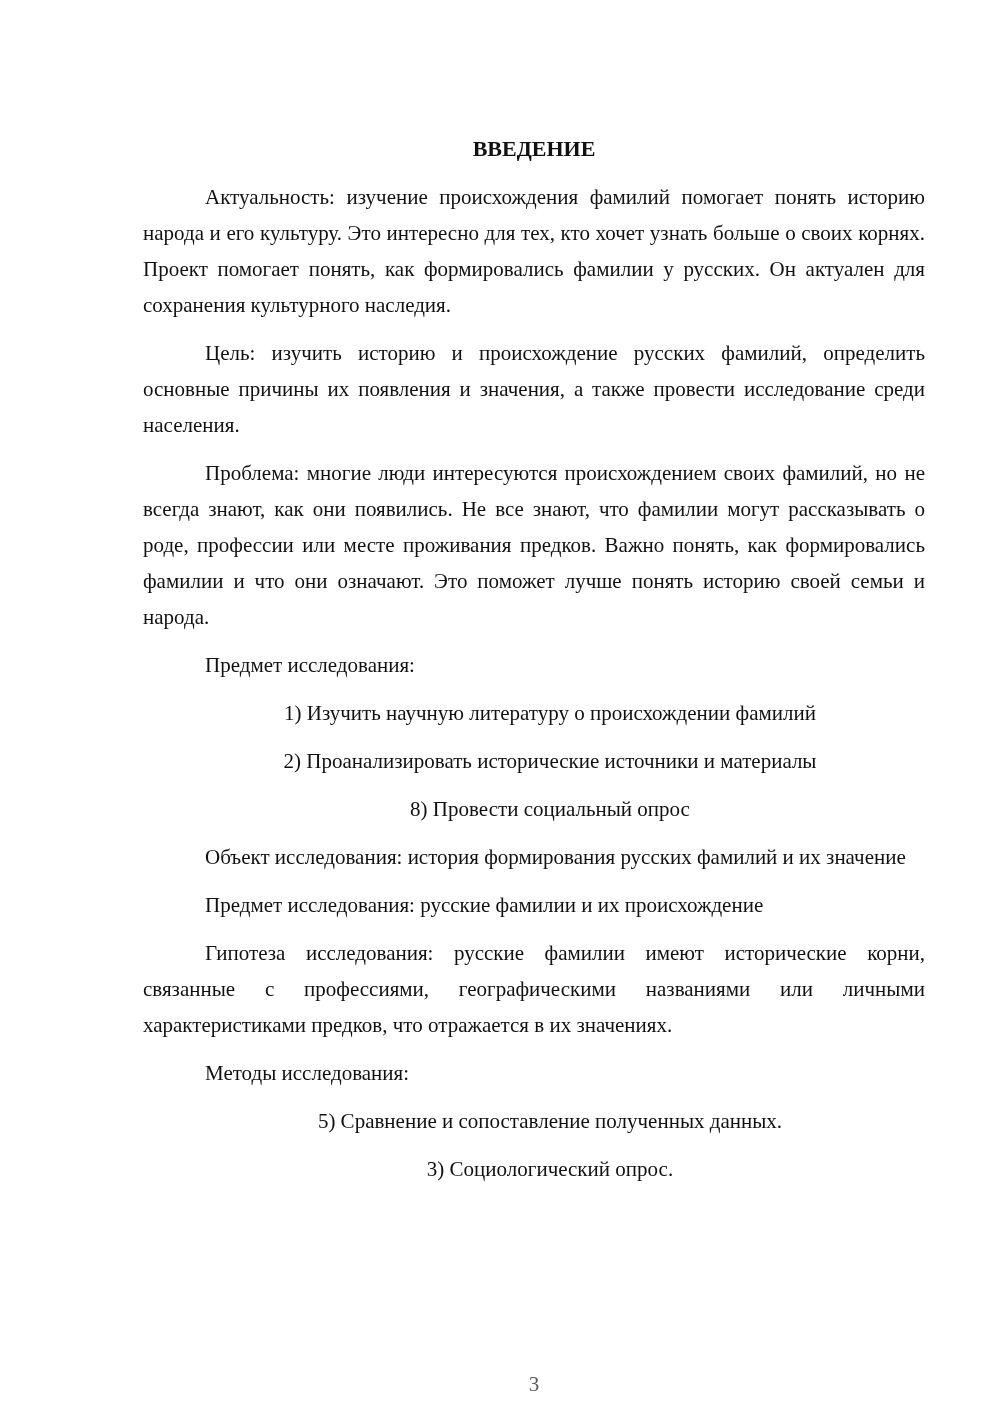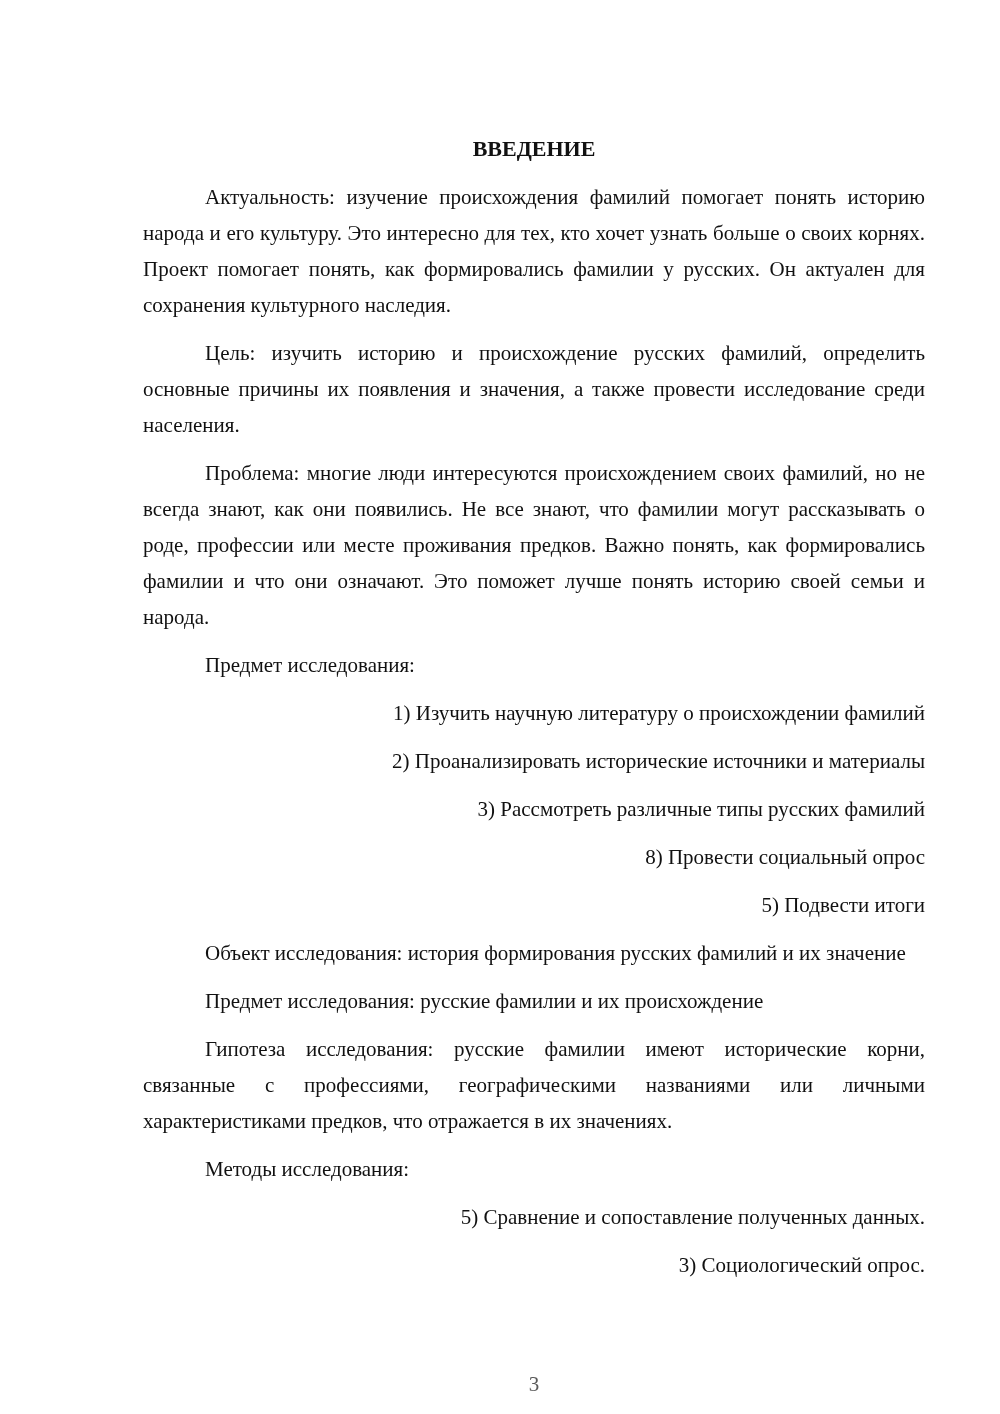--- a/index.html
+++ b/index.html
@@ -38,21 +38,21 @@
   .body-para {
     text-align: justify;
     text-indent: 62px;
   }
   .head-para {
     text-indent: 62px;
   }
   .list-item {
     padding-left: 32px;
     text-indent: 0;
-    text-align: right;
+    text-align: center;
   }
   .page-number {
     position: absolute;
     top: 1325px;
     left: 143px;
     width: 782px;
     text-align: center;
     color: #5a5a5a;
     font-size: 21px;
     line-height: 36px;
@@ -65,23 +65,21 @@
   <div class="content">
     <h1 class="doc-title">ВВЕДЕНИЕ</h1>
 
     <p class="body-para">Актуальность: изучение происхождения фамилий помогает понять историю народа и его культуру. Это интересно для тех, кто хочет узнать больше о своих корнях. Проект помогает понять, как формировались фамилии у русских. Он актуален для сохранения культурного наследия.</p>
     <p class="body-para">Цель: изучить историю и происхождение русских фамилий, определить основные причины их появления и значения, а также провести исследование среди населения.</p>
     <p class="body-para">Проблема: многие люди интересуются происхождением своих фамилий, но не всегда знают, как они появились. Не все знают, что фамилии могут рассказывать о роде, профессии или месте проживания предков. Важно понять, как формировались фамилии и что они означают. Это поможет лучше понять историю своей семьи и народа.</p>
 
     <p class="head-para">Предмет исследования:</p>
     <p class="list-item">1) Изучить научную литературу о происхождении фамилий</p>
     <p class="list-item">2) Проанализировать исторические источники и материалы</p>
-    <p class="list-item">3) Рассмотреть различные типы русских фамилий</p>
     <p class="list-item">8) Провести социальный опрос</p>
-    <p class="list-item">5) Подвести итоги</p>
 
     <p class="body-para">Объект исследования: история формирования русских фамилий и их значение</p>
     <p class="body-para">Предмет исследования: русские фамилии и их происхождение</p>
     <p class="body-para">Гипотеза исследования: русские фамилии имеют исторические корни, связанные с профессиями, географическими названиями или личными характеристиками предков, что отражается в их значениях.</p>
 
     <p class="head-para">Методы исследования:</p>
     <p class="list-item">5) Сравнение и сопоставление полученных данных.</p>
     <p class="list-item">3) Социологический опрос.</p>
   </div>
 

